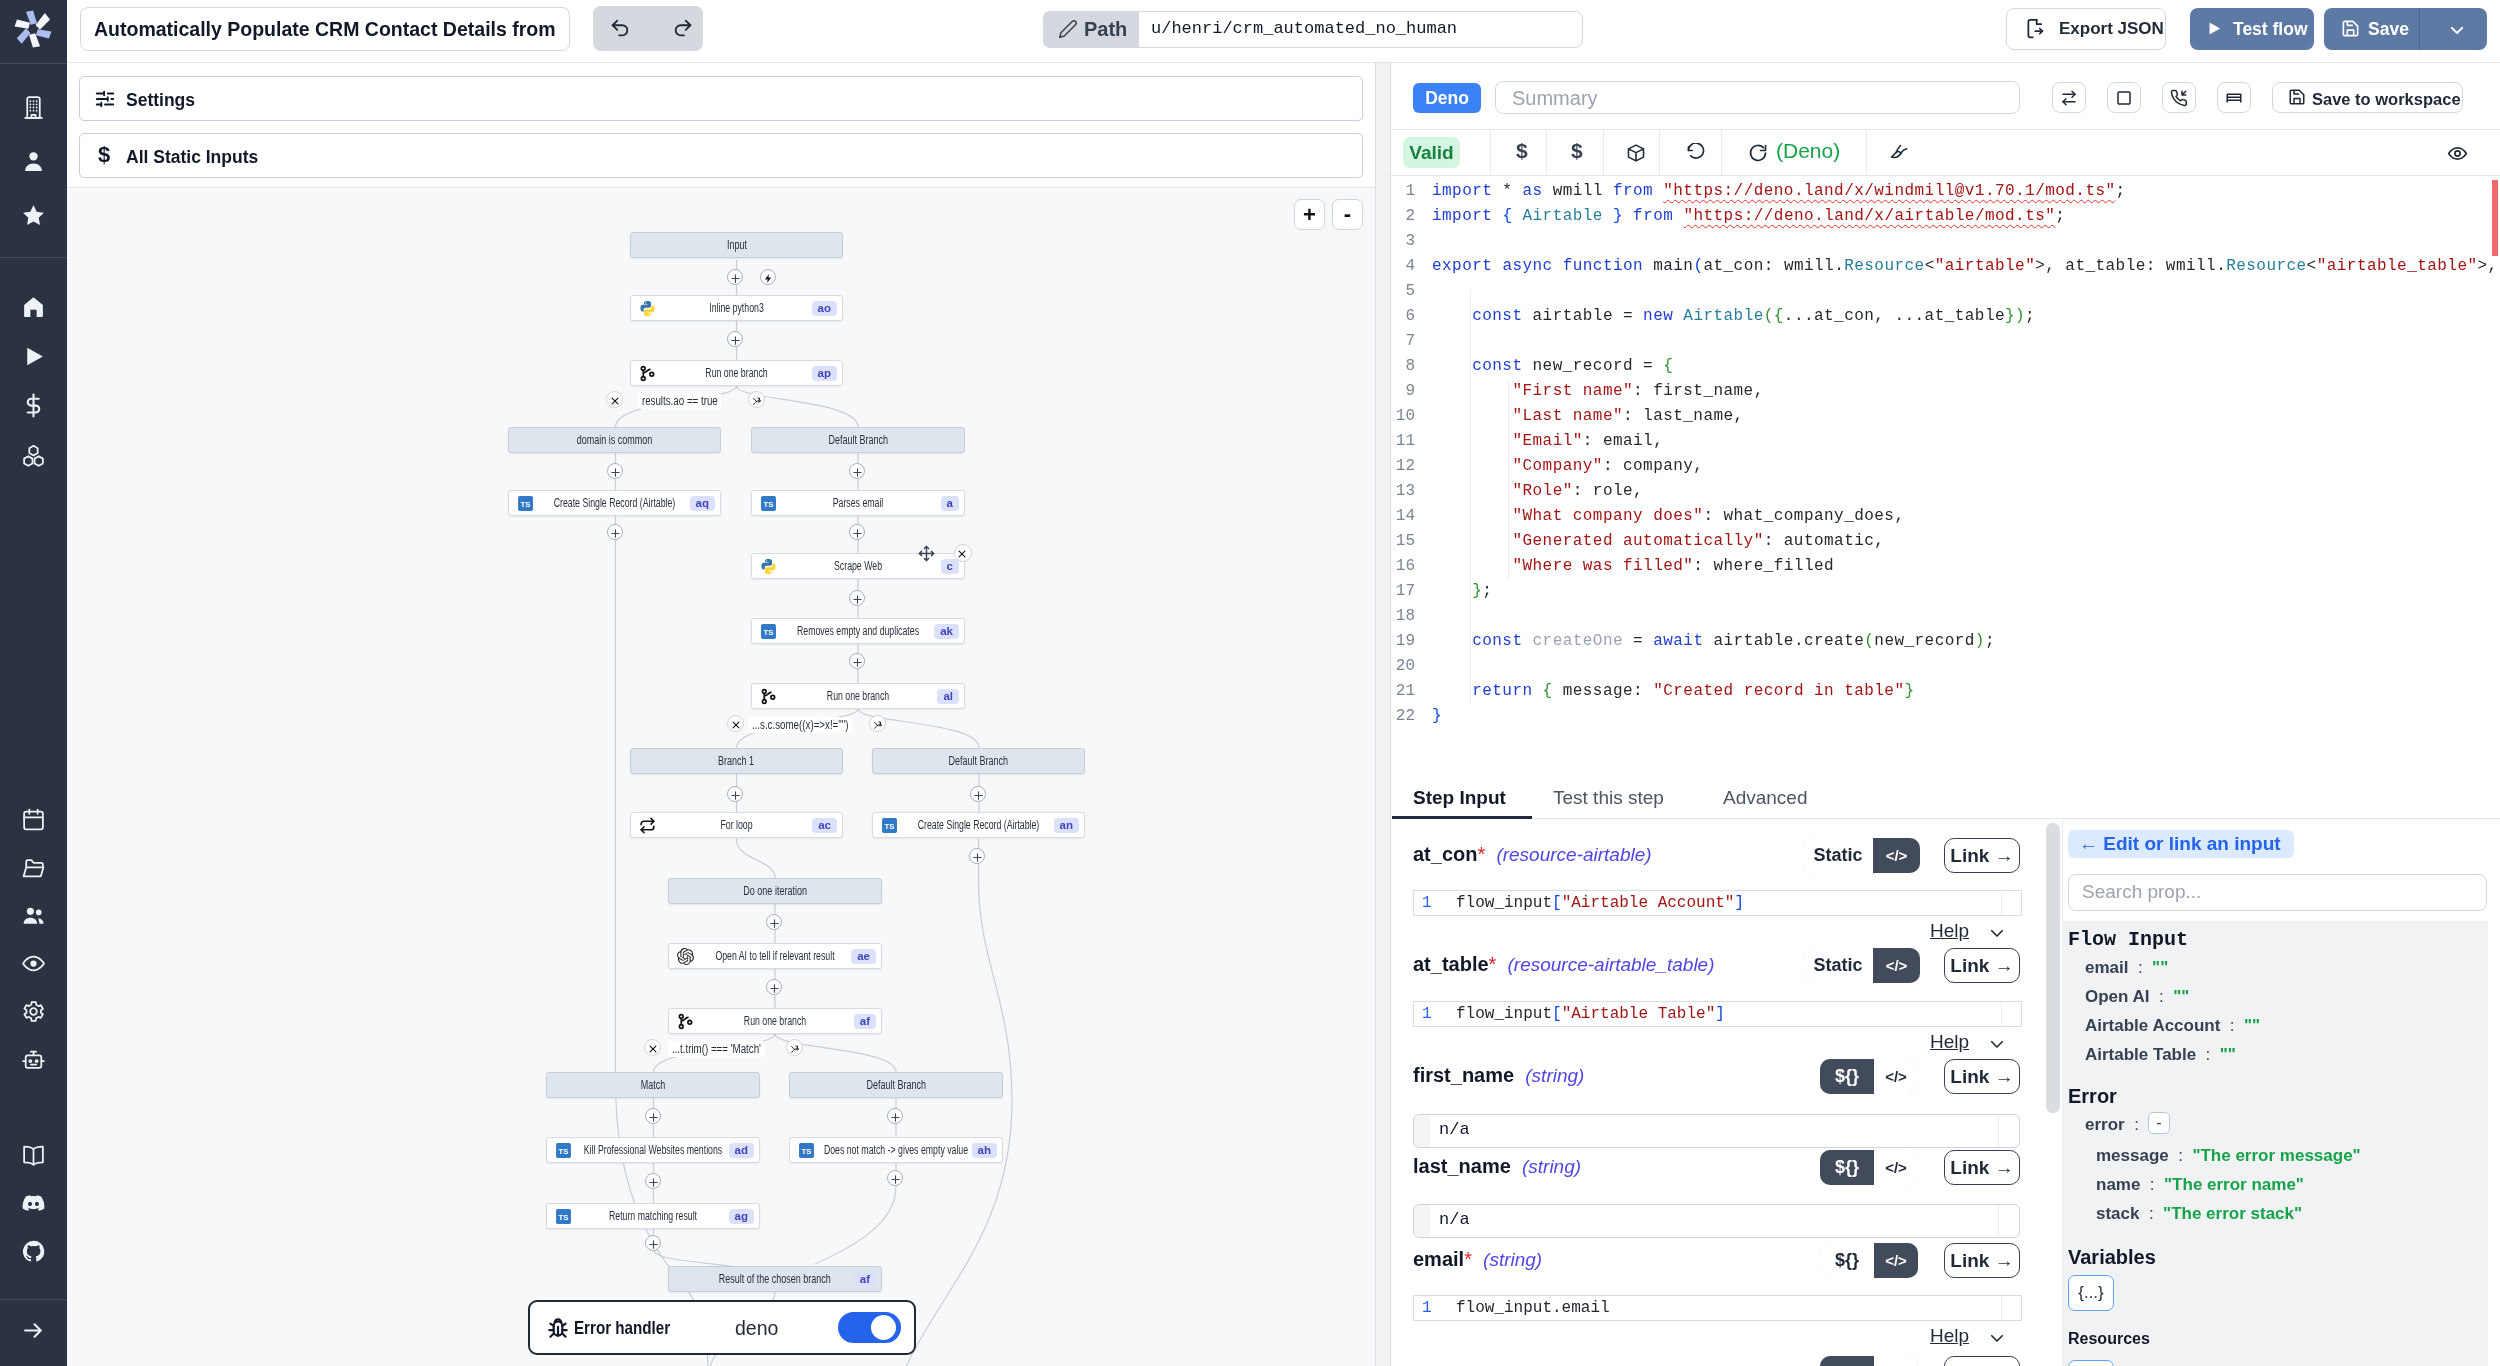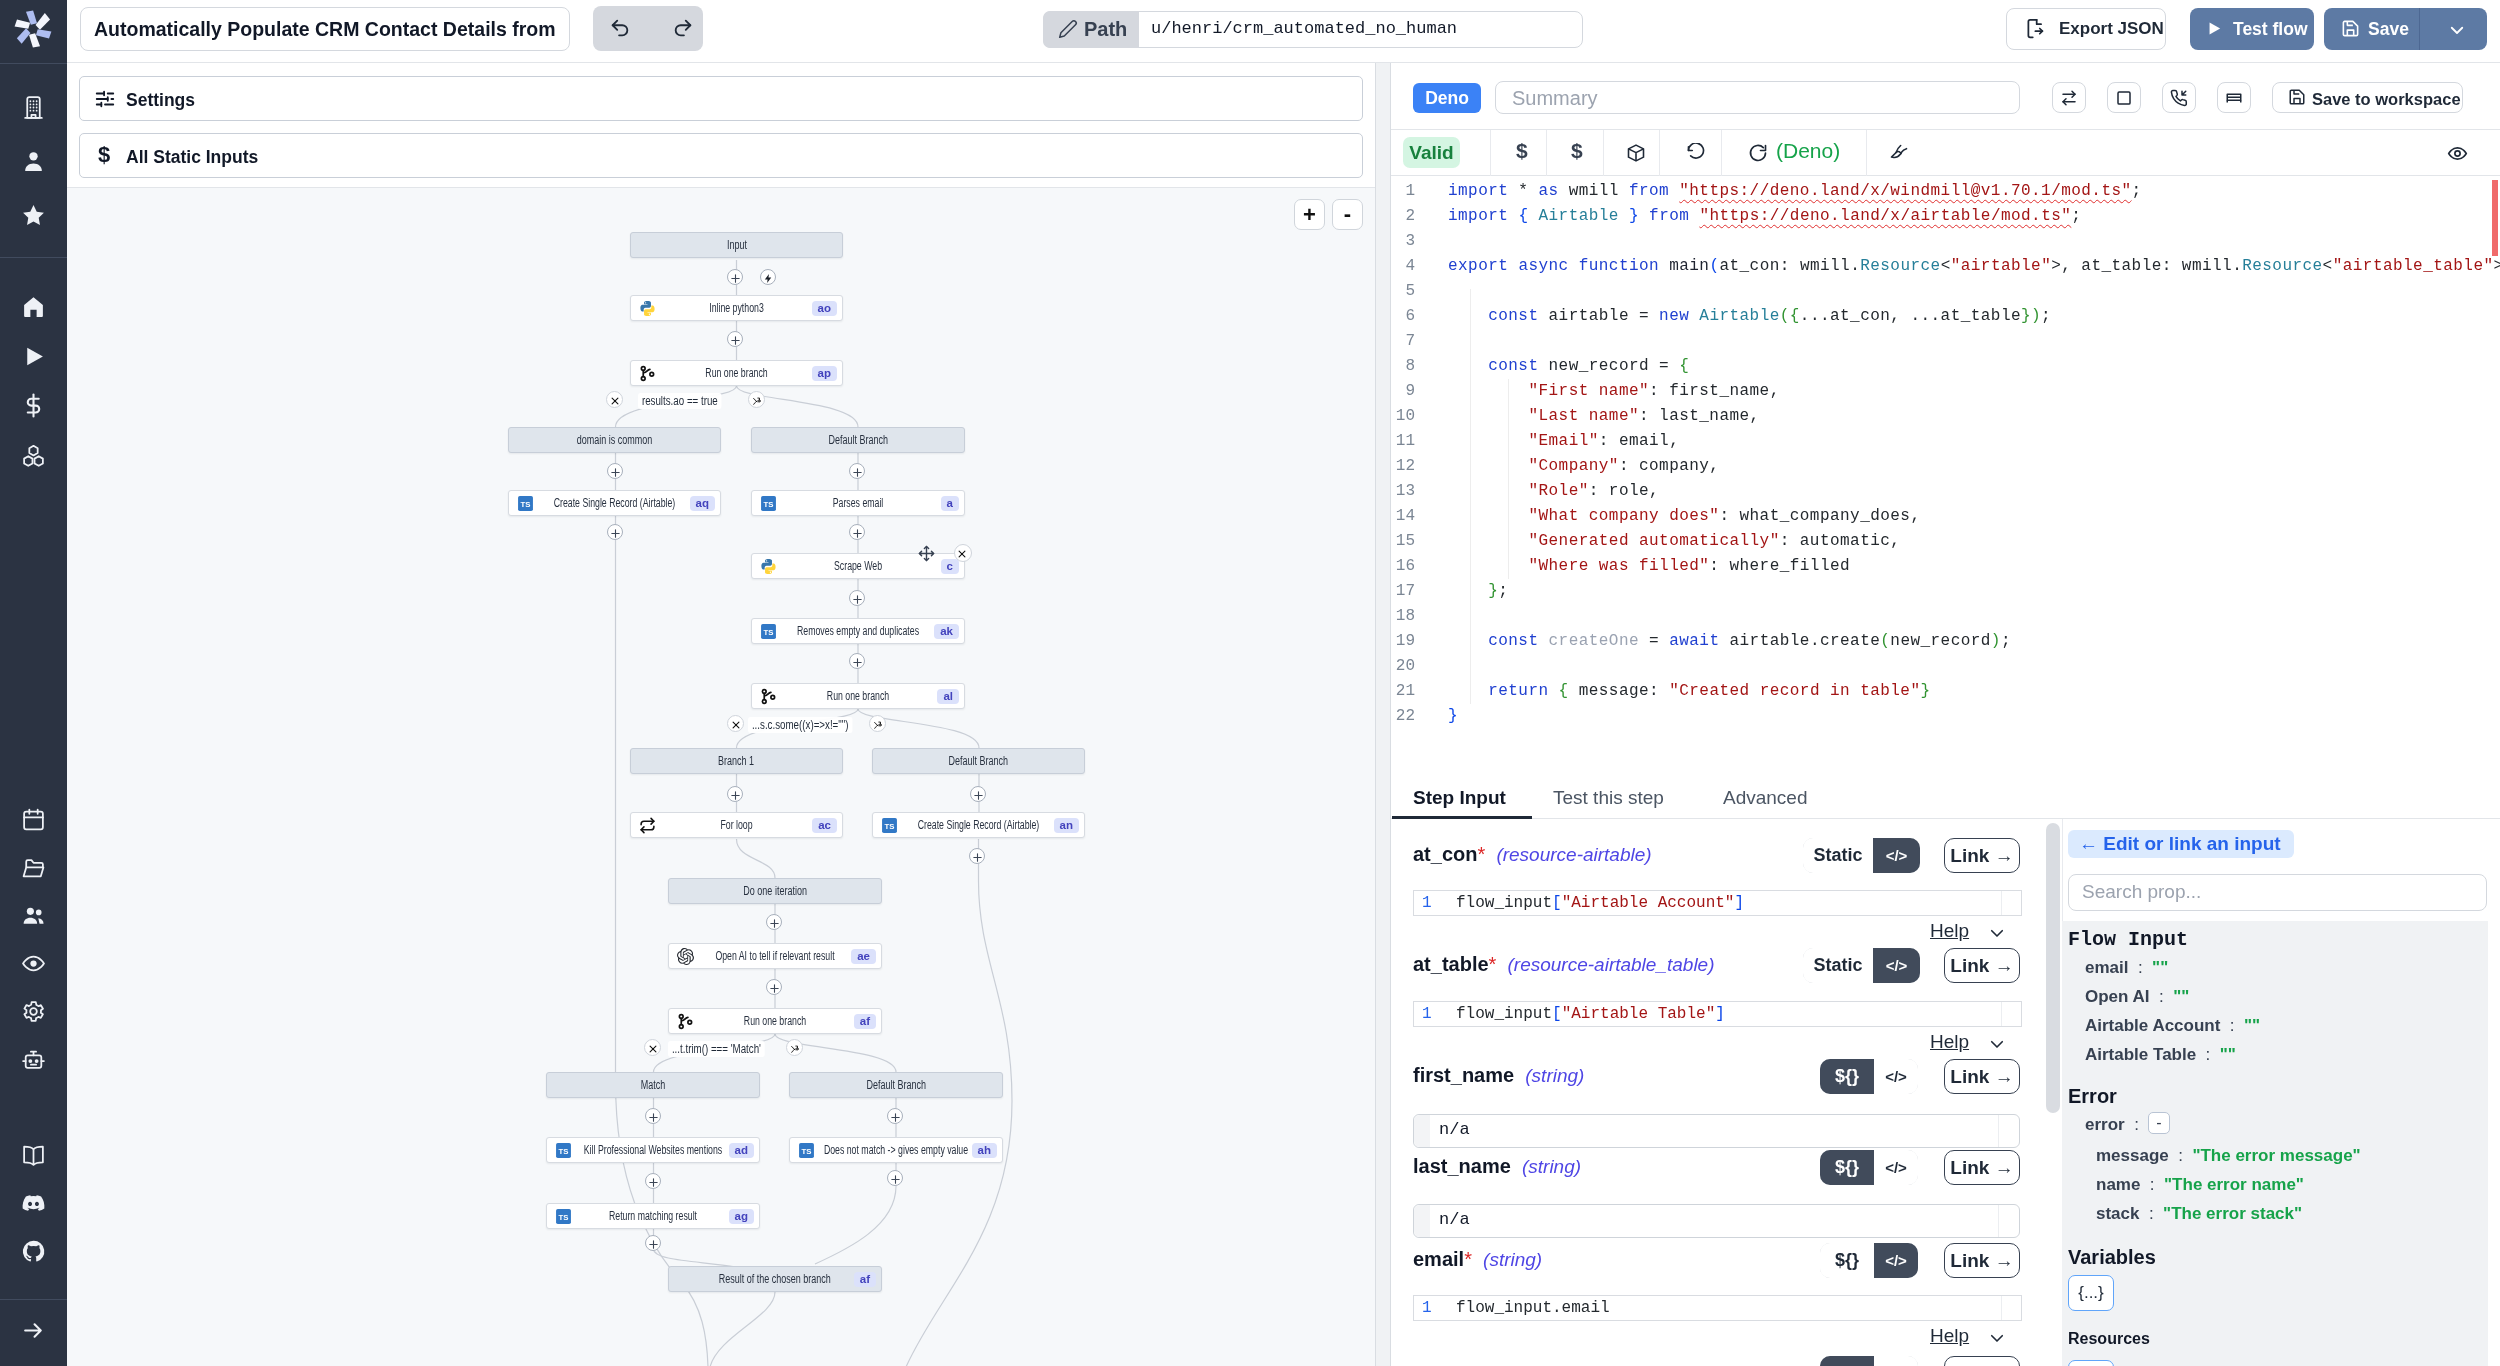--- a/index.html
+++ b/index.html
@@ -23,21 +23,21 @@
   .nlabel { flex:1; text-align:center; white-space:nowrap; transform:scaleX(.7); transform-origin:center; }
   .nicon { position:absolute; left:8px; top:4px; width:17px; height:17px; }
   .badge { position:absolute; right:5px; top:5px; height:15px; padding:0 6px; background:#dbe1fb; color:#4343bd; font-weight:bold; font-size:11.5px; border-radius:4px; line-height:15px; }
   .pcirc { position:absolute; width:16px; height:16px; background:#fff; border:1px solid #a8b0bc; border-radius:50%; color:#3c4656; text-align:center; }
   .ccirc { position:absolute; width:17px; height:17px; background:#fff; border:1px solid #cfd4db; border-radius:50%; }
   .gnode > span { transform:scaleX(.72); transform-origin:center; white-space:nowrap; }
   .elabel { position:absolute; background:rgba(255,255,255,.95); font-size:12.5px; transform:scaleX(.78); transform-origin:left center; color:#1f2937; padding:1px 5px; border-radius:3px; white-space:nowrap; }
   
   #split { position:absolute; left:1375px; top:63px; width:16px; height:1303px; background:#f0f2f4; border-left:1px solid #d9dde2; border-right:1px solid #d9dde2; }
   
-  .cl { position:absolute; left:0; white-space:pre; font-family:"Liberation Mono",monospace; font-size:16px; line-height:25px; color:#24292e; letter-spacing:0.45px;margin-left:16px; }
+  .cl { position:absolute; left:0; white-space:pre; font-family:"Liberation Mono",monospace; font-size:16px; line-height:25px; color:#24292e; letter-spacing:0.45px; }
   .sq { text-decoration:underline; text-decoration-style:wavy; text-decoration-color:#e02f2f; text-decoration-thickness:1px; text-underline-offset:4px; }
   #rightpanel { position:absolute; left:1391px; top:63px; width:1109px; height:1303px; background:#fff; }
 </style>
 </head>
 <body>
 <div id="page">
 
   <div id="sidebar">
     <svg class="abs" style="left:13px;top:9px;" width="40" height="40" viewBox="0 0 40 40">
       <g transform="translate(20,20)">
@@ -461,20 +461,31 @@
         <div class="elabel" style="left:601px;top:853px;">...t.trim() === 'Match'</div>
         <svg class="abs" style="left:851px;top:357px;" width="17" height="17" viewBox="0 0 24 24" fill="none" stroke="#374151" stroke-width="2" stroke-linecap="round" stroke-linejoin="round">
           <path d="M12 2v20M2 12h20"></path>
           <path d="m9 5 3-3 3 3M9 19l3 3 3-3M5 9 2 12l3 3M19 9l3 3-3 3"></path>
         </svg>
         <div class="ccirc" style="left:887px;top:356px;width:18px;height:18px;"><svg viewBox="0 0 24 24" width="10" height="10" style="margin:2px 0 0 2px;" fill="none" stroke="#111" stroke-width="2.6" stroke-linecap="round">
             <path d="M5 5l14 14M19 5 5 19"></path>
           </svg></div>
         <div class="abs" style="left:1227px;top:11px;width:31px;height:31px;background:#fff;border:1px solid #d0d5db;border-radius:7px;text-align:center;font-size:22px;font-weight:bold;color:#111;line-height:29px;">+</div>
         <div class="abs" style="left:1265px;top:11px;width:31px;height:31px;background:#fff;border:1px solid #d0d5db;border-radius:7px;text-align:center;font-size:22px;font-weight:bold;color:#111;line-height:27px;">-</div>
+        <div class="abs" style="left:461px;top:1112px;width:388px;height:55px;background:#fff;border:2.5px solid #1f2937;border-radius:9px;">
+  <svg class="abs" style="left:15px;top:13px;" width="26" height="26" viewBox="0 0 24 24" fill="none" stroke="#111827" stroke-width="2" stroke-linecap="round">
+            <rect x="8" y="6" width="8" height="13" rx="4"></rect>
+            <path d="M9 7a3 3 0 0 1 6 0"></path>
+            <path d="M12 19v-8M8 10 5 8M16 10l3-2M8 14H4M16 14h4M8 17l-3 3M16 17l3 3"></path>
+          </svg>
+  <div class="abs" style="left:44px;top:15px;font-size:18.5px;font-weight:bold;color:#111827;transform:scaleX(.82);transform-origin:left;">Error handler</div>
+  <div class="abs" style="left:205px;top:15px;font-size:19.5px;color:#1f2937;">deno</div>
+  <div class="abs" style="left:308px;top:10px;width:63px;height:31px;background:#2563eb;border-radius:16px;"></div>
+  <div class="abs" style="left:341px;top:13px;width:25px;height:25px;background:#fff;border-radius:50%;"></div>
+</div>
       </div>
   </div>
   <div id="split"></div>
 
   <div id="rightpanel">
 
     <div class="abs" style="left:0;top:0;width:1109px;height:67px;border-bottom:1px solid #e2e5e9;"></div>
     <div class="abs" style="left:22px;top:20px;width:68px;height:30px;background:#3b82f6;border-radius:6px;color:#fff;font-weight:bold;font-size:17.5px;text-align:center;line-height:30px;">Deno</div>
     <div class="abs" style="left:104px;top:18px;width:525px;height:33px;border:1px solid #d4d8de;border-radius:8px;"></div>
     <div class="abs" style="left:121px;top:24px;font-size:20px;color:#9ca3af;">Summary</div>

